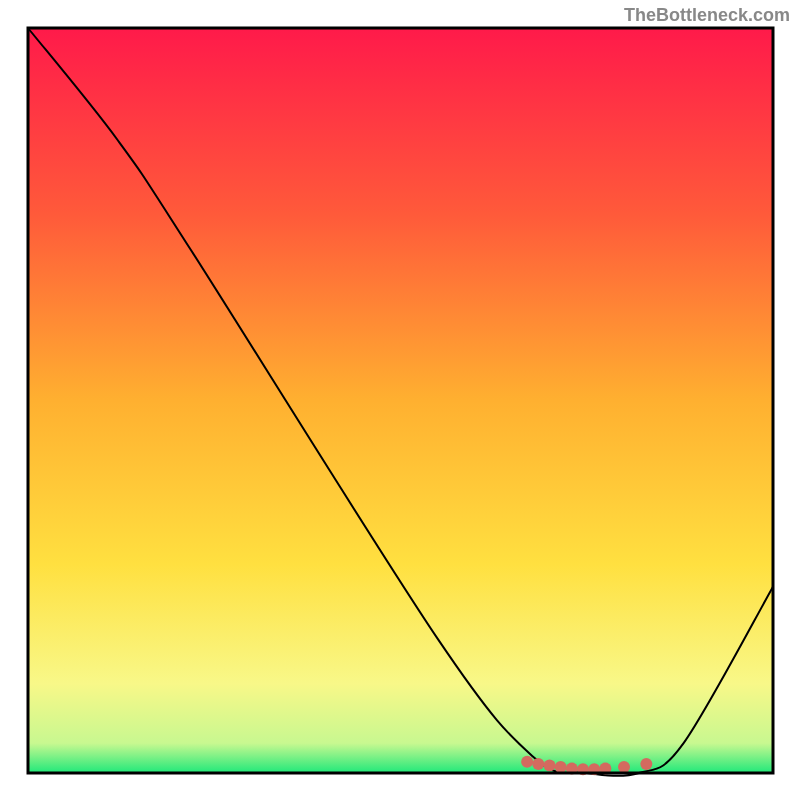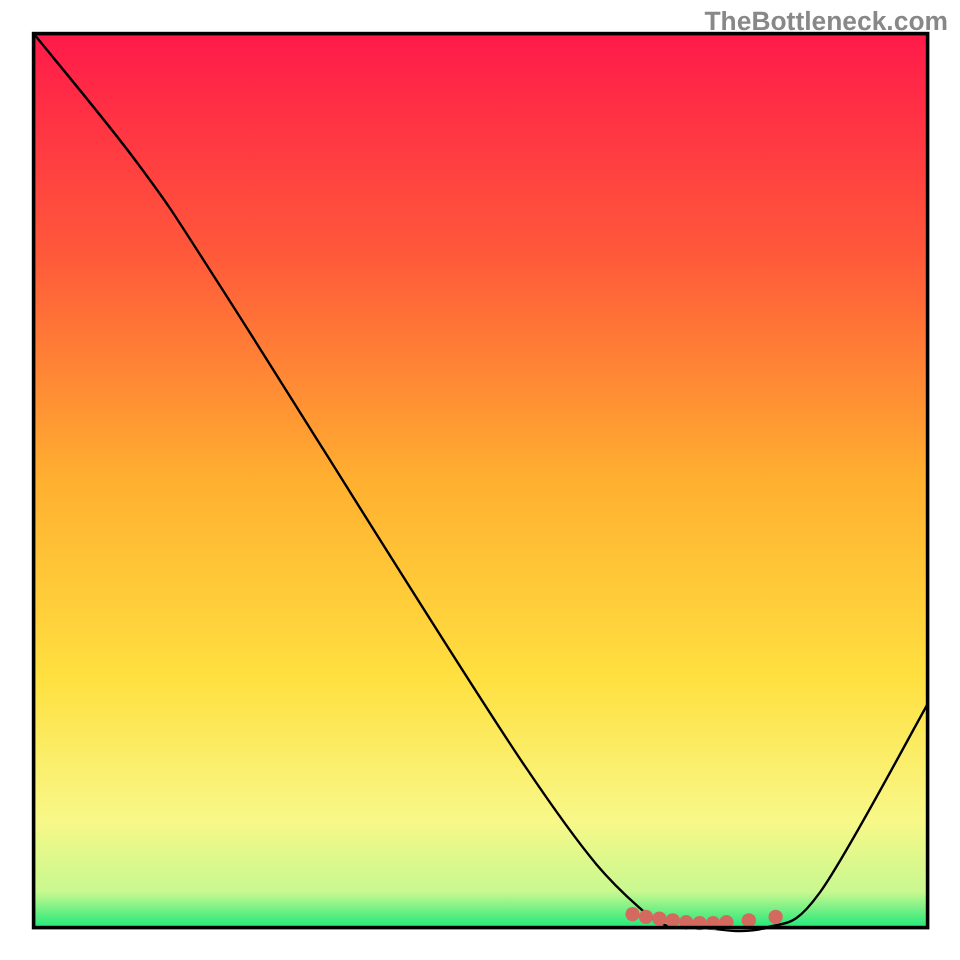--- a/index.html
+++ b/index.html
@@ -9,21 +9,21 @@
     height: 800px;
     background: white;
     font-family: Arial, sans-serif;
     position: relative;
   }
   .watermark {
     position: absolute;
     top: 5px;
     right: 10px;
     color: #888;
-    font-size: 22px;
+    font-size: 18px;
     font-weight: bold;
   }
   .chart-container {
     position: absolute;
     top: 0;
     left: 0;
     width: 800px;
     height: 800px;
   }
   svg {

